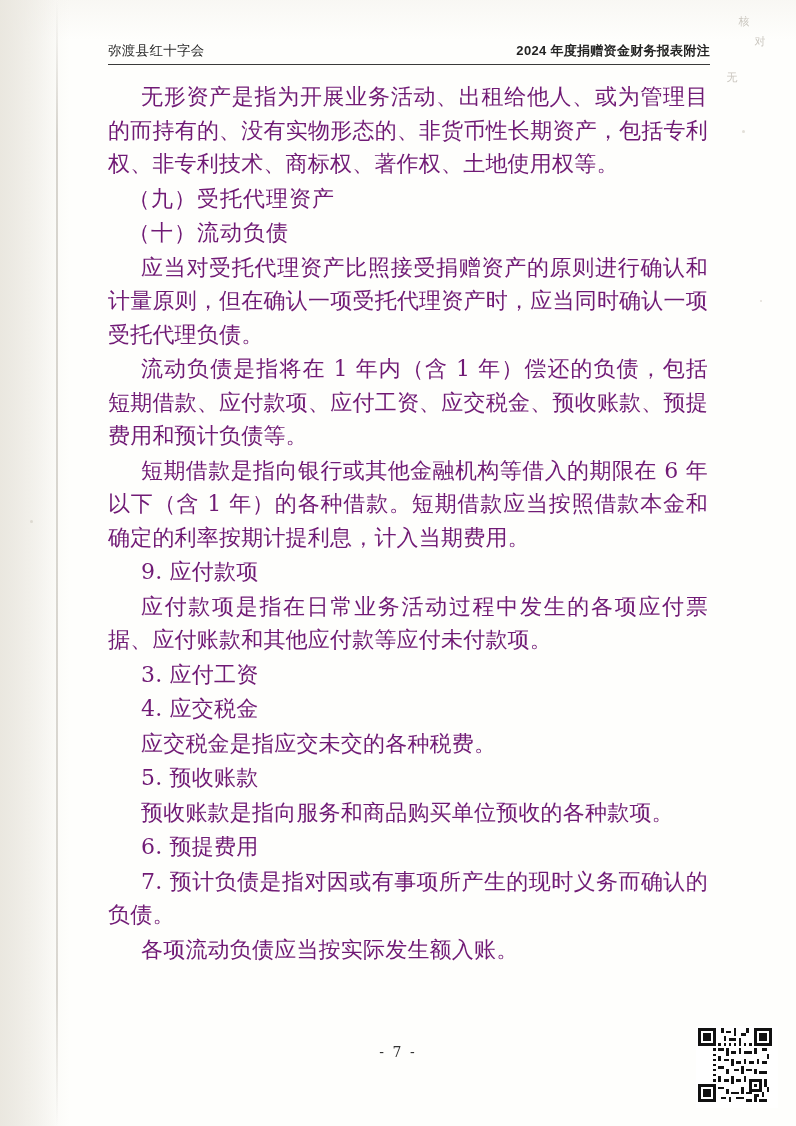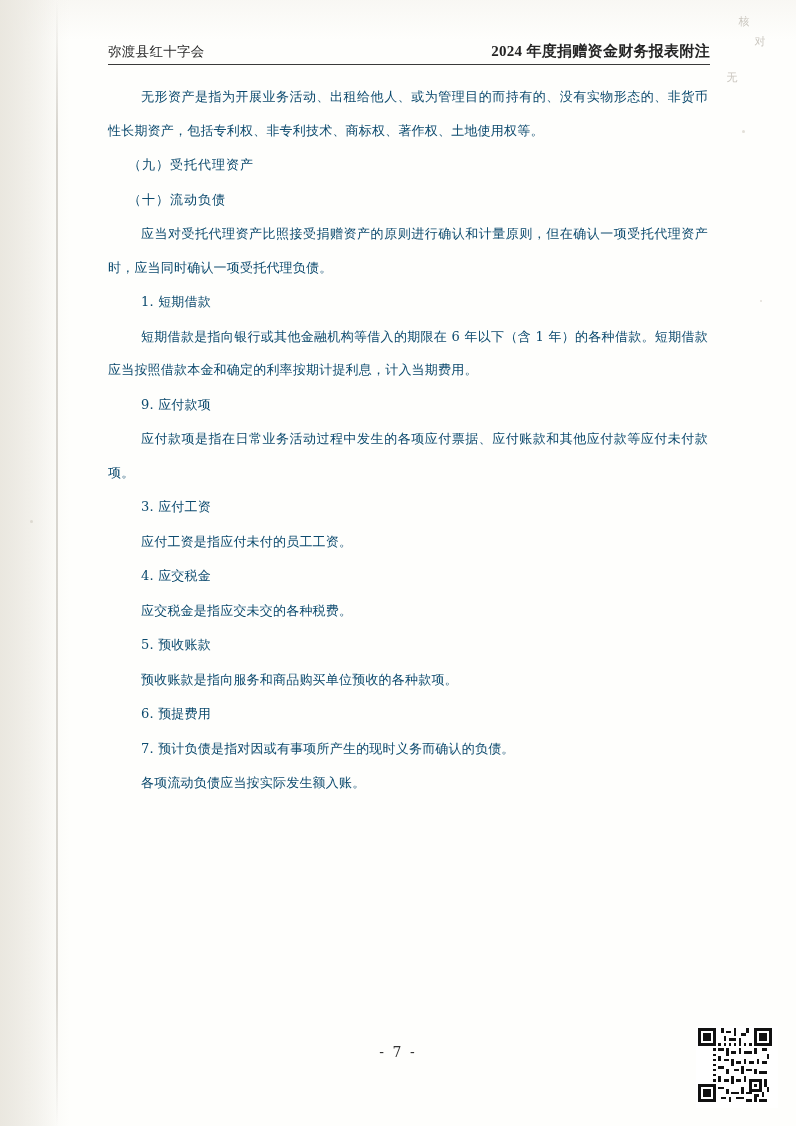--- a/index.html
+++ b/index.html
@@ -61,22 +61,22 @@
     align-items: baseline;
     font-size: 13.5px;
     color: #2b2b2b;
     letter-spacing: 0.3px;
   }
   .header-left {
     font-family: "DejaVu Serif", "Liberation Serif", serif;
     font-size: 13.5px;
   }
   .header-right {
-    font-family: Liberation Serif, serif;
-    font-size: 15px;
+    font-family: Liberation Sans, sans-serif;
+    font-size: 13px;
     font-weight: bold;
     color: #242424;
     margin-left: 32px;
   }
   .header-rule {
     position: absolute;
     left: 108px;
     top: 64px;
     width: 602px;
     height: 1px;
@@ -84,23 +84,23 @@
   }
   
   .body-area {
     position: absolute;
     left: 108px;
     top: 80px;
     width: 604px;
   }
   p.para {
     margin: 0 4px 1px 0;
-    font-size: 13px;
+    font-size: 22px;
     line-height: 33.5px;
-    color: #0c4a6e;
+    color: #701a75;
     text-align: justify;
     text-justify: inter-ideograph;
     letter-spacing: 0.2px;
   }
   p.indent2 {
     text-indent: 33px;
   }
   p.heading {
     font-weight: normal;
     text-indent: 20px;
@@ -172,26 +172,25 @@
       <div class="header-left">弥渡县红十字会</div>
       <div class="header-right">2024 年度捐赠资金财务报表附注</div>
     </div>
     <div class="header-rule"></div>
 
     <div class="body-area">
       <p class="para indent2">无形资产是指为开展业务活动、出租给他人、或为管理目的而持有的、没有实物形态的、非货币性长期资产，包括专利权、非专利技术、商标权、著作权、土地使用权等。</p>
       <p class="para heading">（九）受托代理资产</p>
       <p class="para heading">（十）流动负债</p>
       <p class="para indent2">应当对受托代理资产比照接受捐赠资产的原则进行确认和计量原则，但在确认一项受托代理资产时，应当同时确认一项受托代理负债。</p>
-      <p class="para subheading">1. 短期借款</p>
+      <p class="para indent2">流动负债是指将在 1 年内（含 1 年）偿还的负债，包括短期借款、应付款项、应付工资、应交税金、预收账款、预提费用和预计负债等。</p>
       <p class="para indent2">短期借款是指向银行或其他金融机构等借入的期限在 6 年以下（含 1 年）的各种借款。短期借款应当按照借款本金和确定的利率按期计提利息，计入当期费用。</p>
       <p class="para subheading">9. 应付款项</p>
       <p class="para indent2">应付款项是指在日常业务活动过程中发生的各项应付票据、应付账款和其他应付款等应付未付款项。</p>
       <p class="para subheading">3. 应付工资</p>
-      <p class="para indent2">应付工资是指应付未付的员工工资。</p>
       <p class="para subheading">4. 应交税金</p>
       <p class="para indent2">应交税金是指应交未交的各种税费。</p>
       <p class="para subheading">5. 预收账款</p>
       <p class="para indent2">预收账款是指向服务和商品购买单位预收的各种款项。</p>
       <p class="para subheading">6. 预提费用</p>
       <p class="para subheading">7. 预计负债是指对因或有事项所产生的现时义务而确认的负债。</p>
       <p class="para indent2">各项流动负债应当按实际发生额入账。</p>
 
     </div>
 

